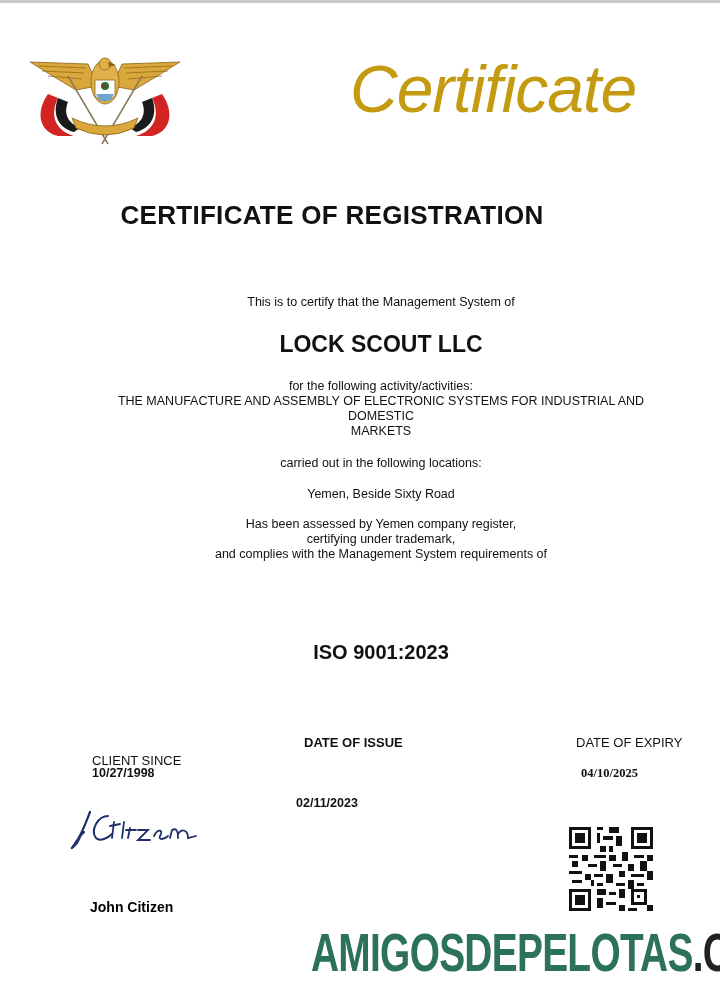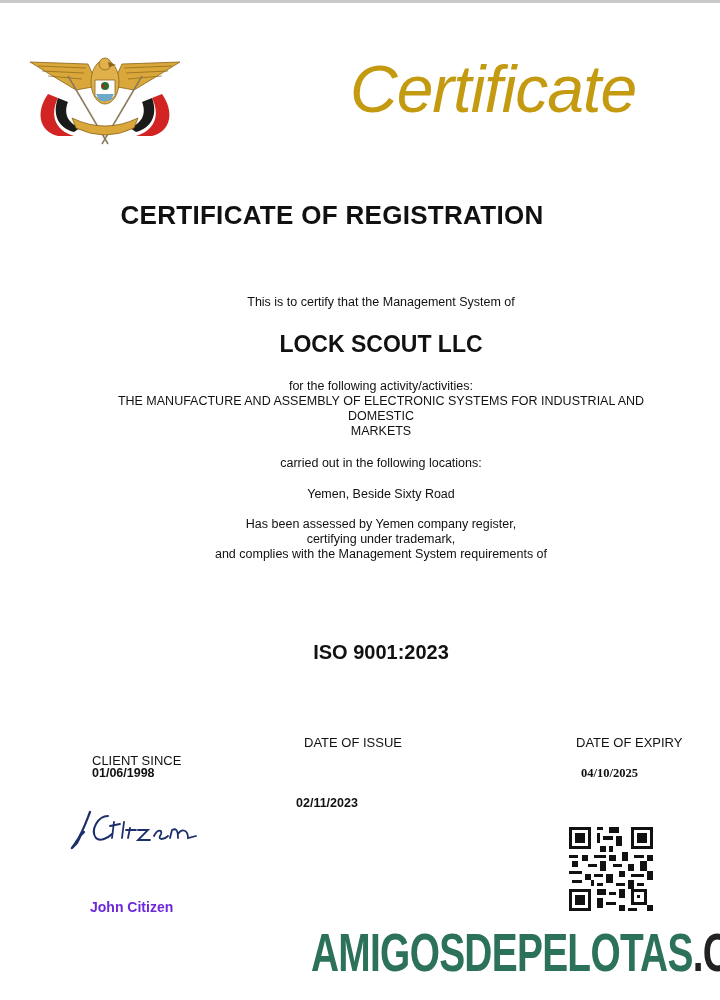--- a/index.html
+++ b/index.html
@@ -21,21 +21,21 @@
     .intro { top: 295px; }
     .company { top: 330px; font-size: 23px; font-weight: bold; line-height: 28px; }
     .activity { top: 379px; }
     .locations-label { top: 456px; }
     .location { top: 487px; }
     .assessment { top: 517px; }
     .standard { top: 640px; font-size: 20px; font-weight: bold; line-height: 24px; }
     .date-label { position: absolute; top: 735px; font-size: 13px; }
     .date-val { position: absolute; top: 766px; font-size: 12.5px; font-weight: bold; }
     .signature { position: absolute; left: 68px; top: 808px; width: 136px; height: 46px; }
-    .signer { position: absolute; left: 90px; top: 899px; font-size: 14px; font-weight: bold; color: #6d28d9; }
+    .signer { position: absolute; left: 90px; top: 899px; font-size: 14px; font-weight: bold; color: #000000; }
     .qr { position: absolute; left: 566px; top: 824px; width: 90px; height: 90px; }
     .watermark {
       position: absolute; left: 311px; top: 924px; font-size: 54px; font-weight: bold;
       font-family: "Liberation Sans", sans-serif; letter-spacing: -1px; line-height: 56px;
       transform: scaleX(0.72); transform-origin: left top; white-space: nowrap;
     }
     .wm-green { color: #2c7159; }
     .wm-dark { color: #222222; }
   </style>
 </head>
@@ -83,22 +83,22 @@
 
 <div class="center assessment">
   <div>Has been assessed by Yemen company register,</div>
   <div>certifying under trademark,</div>
   <div>and complies with the Management System requirements of</div>
 </div>
 
 <div class="center standard">ISO 9001:2023</div>
 
 <div class="date-label" style="left:92px;margin-top:18px;">CLIENT SINCE</div>
-<div class="date-val" style="left:92px;">01/06/1998</div>
-<div class="date-label" style="left:304px;">DATE OF ISSUE</div>
+<div class="date-val" style="left:92px;">10/27/1998</div>
+<div class="date-label" style="left:304px;font-weight:bold;">DATE OF ISSUE</div>
 <div class="date-val" style="left:296px;margin-top:30px;">02/11/2023</div>
 <div class="date-label" style="left:576px;">DATE OF EXPIRY</div>
 <div class="date-val" style="left:581px;font-family:Liberation Serif, serif;">04/10/2025</div>
 
 <svg class="signature" viewBox="0 0 136 46">
   <path d="M22 4 C 18 14, 14 26, 8 34 C 4 40, 2 42, 6 38 C 12 34, 10 28, 16 24" fill="none" stroke="#1d2f6b" stroke-width="2.2" stroke-linecap="round"></path>
   <path d="M40 8 C 30 8, 22 22, 28 30 C 32 34, 40 30, 44 26" fill="none" stroke="#1d2f6b" stroke-width="2" stroke-linecap="round"></path>
   <path d="M46 14 L 44 30 M42 18 L 52 16 M56 14 L 54 30 M62 20 L 60 30 M58 22 L 68 22" fill="none" stroke="#1d2f6b" stroke-width="1.8" stroke-linecap="round"></path>
   <path d="M70 22 L 80 22 L 70 32 L 82 32" fill="none" stroke="#1d2f6b" stroke-width="1.8" stroke-linecap="round"></path>
   <path d="M86 28 C 90 20, 96 22, 92 28 C 90 32, 96 32, 100 28" fill="none" stroke="#1d2f6b" stroke-width="1.8" stroke-linecap="round"></path>

